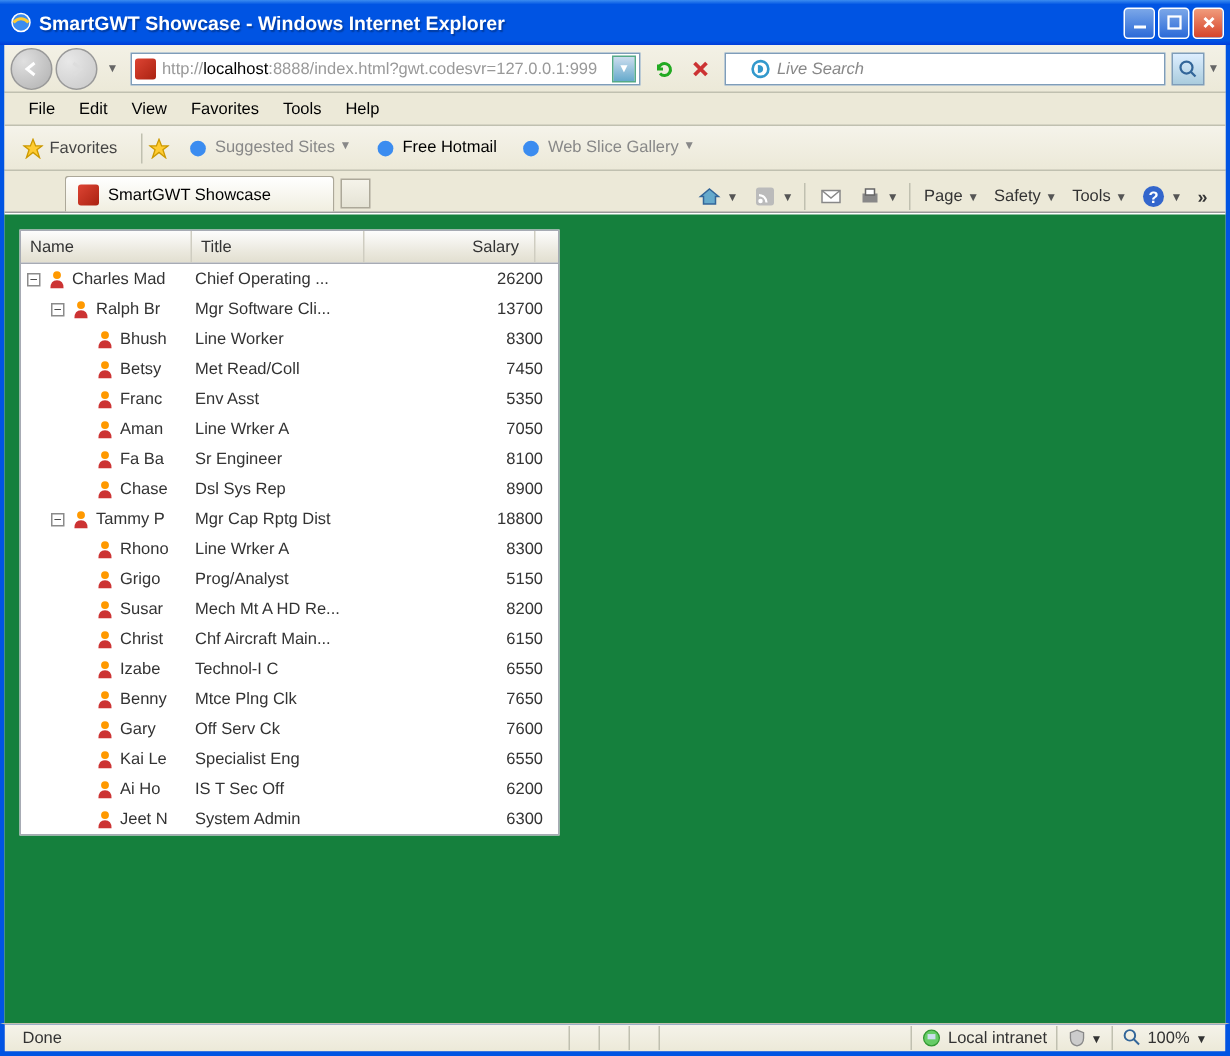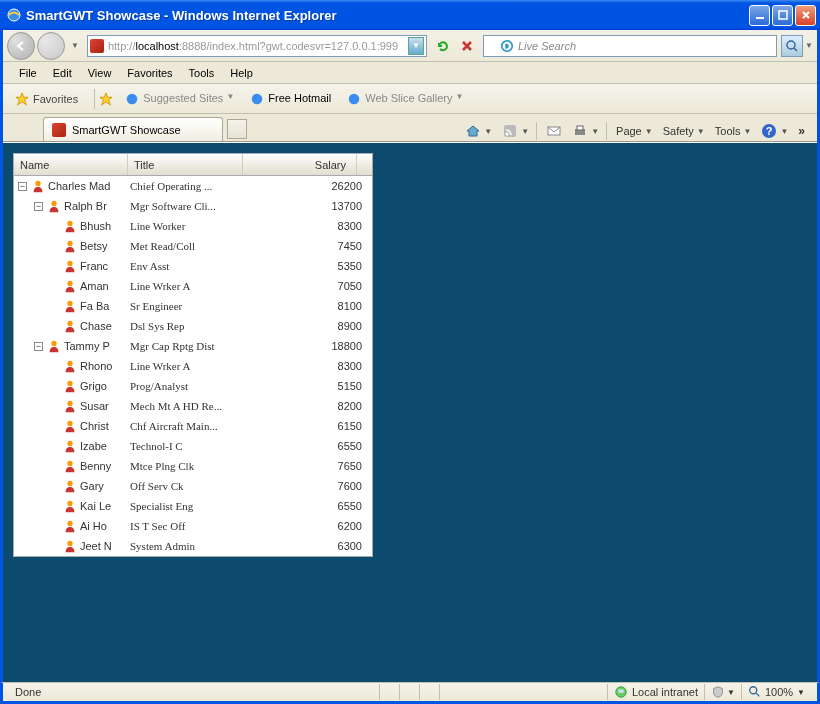--- a/index.html
+++ b/index.html
@@ -175,21 +175,21 @@
   display: flex;
   align-items: center;
   justify-content: flex-end;
   padding-right: 4px;
 }
 .cmdbar .ci { padding: 2px 4px; display: inline-flex; align-items: center; color: #333; margin-left: 2px; }
 .cmdbar .ci .dd { font-size: 8px; margin-left: 3px; color: #555; }
 .cmdbar .sep { width: 1px; height: 18px; background: #c0c0b0; margin: 0 3px; }
 .content {
   flex: 1;
-  background: #0c4a6e;
+  background: #15803d;
   border-top: 1px solid #fff;
   padding: 10px;
   position: relative;
   overflow: hidden;
 }
 .treegrid {
   width: 360px;
   border: 1px solid #a7abb4;
   background: white;
 }
@@ -226,21 +226,21 @@
   color: #333;
 }
 .tgrow .c-name {
   width: 114px;
   padding-left: 4px;
   display: flex;
   align-items: center;
   white-space: nowrap;
   overflow: hidden;
 }
-.tgrow .c-title { width: 115px; padding: 0 2px; white-space: nowrap; overflow: hidden; font-family: Liberation Serif, serif; }
+.tgrow .c-title { width: 115px; padding: 0 2px; white-space: nowrap; overflow: hidden; }
 .tgrow .c-salary { flex: 1; text-align: right; padding-right: 10px; }
 .toggle {
   width: 9px; height: 9px; border: 1px solid #8b8b8b; background: white;
   display: inline-flex; align-items: center; justify-content: center;
   font-size: 9px; line-height: 1; color: #444; margin-right: 4px;
   flex-shrink: 0;
 }
 .toggle-spacer { width: 13px; flex-shrink: 0; }
 .person-icon { width: 14px; height: 14px; margin-right: 3px; flex-shrink: 0; }
 .indent { display: inline-block; flex-shrink: 0; }

